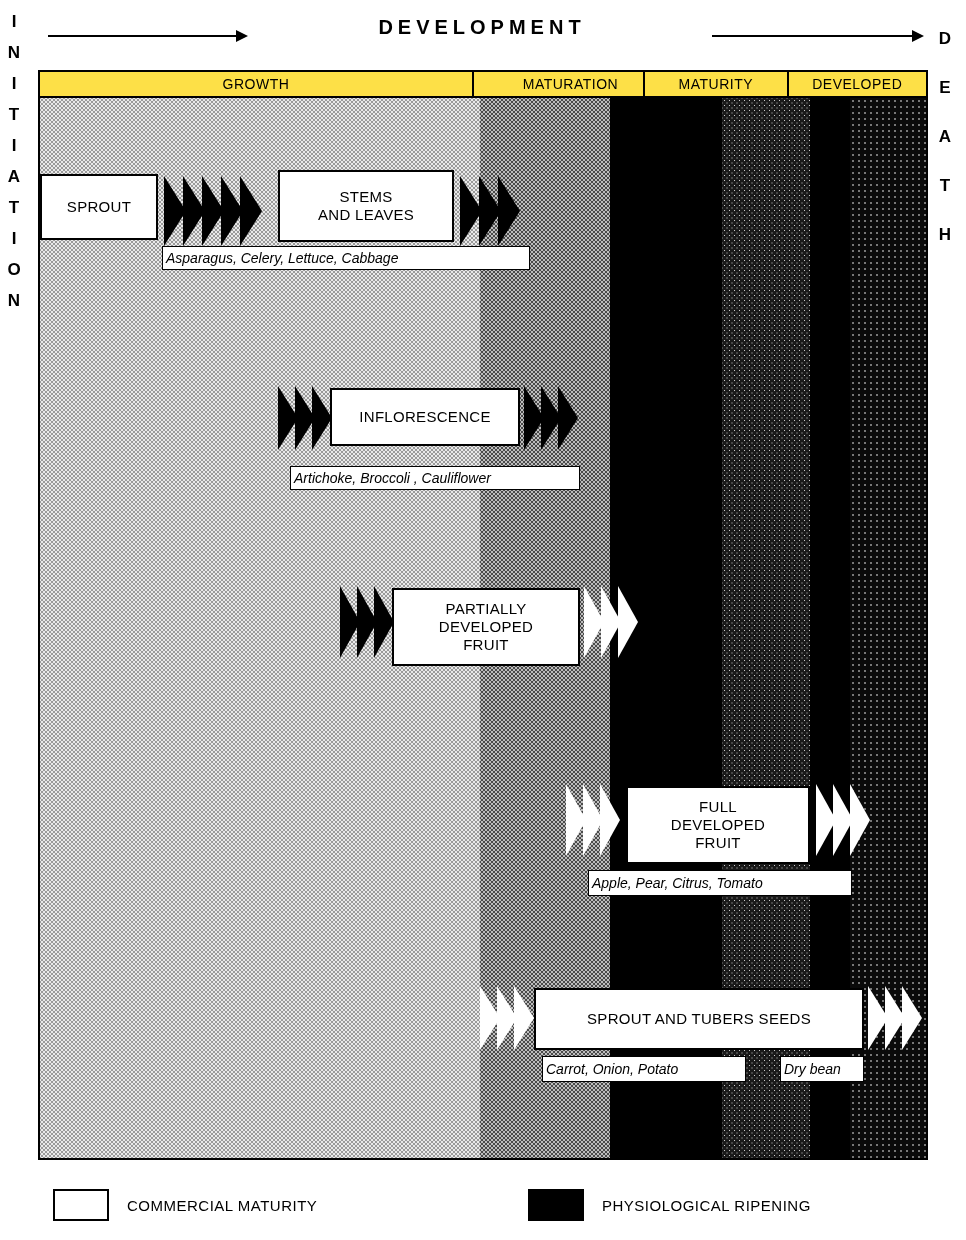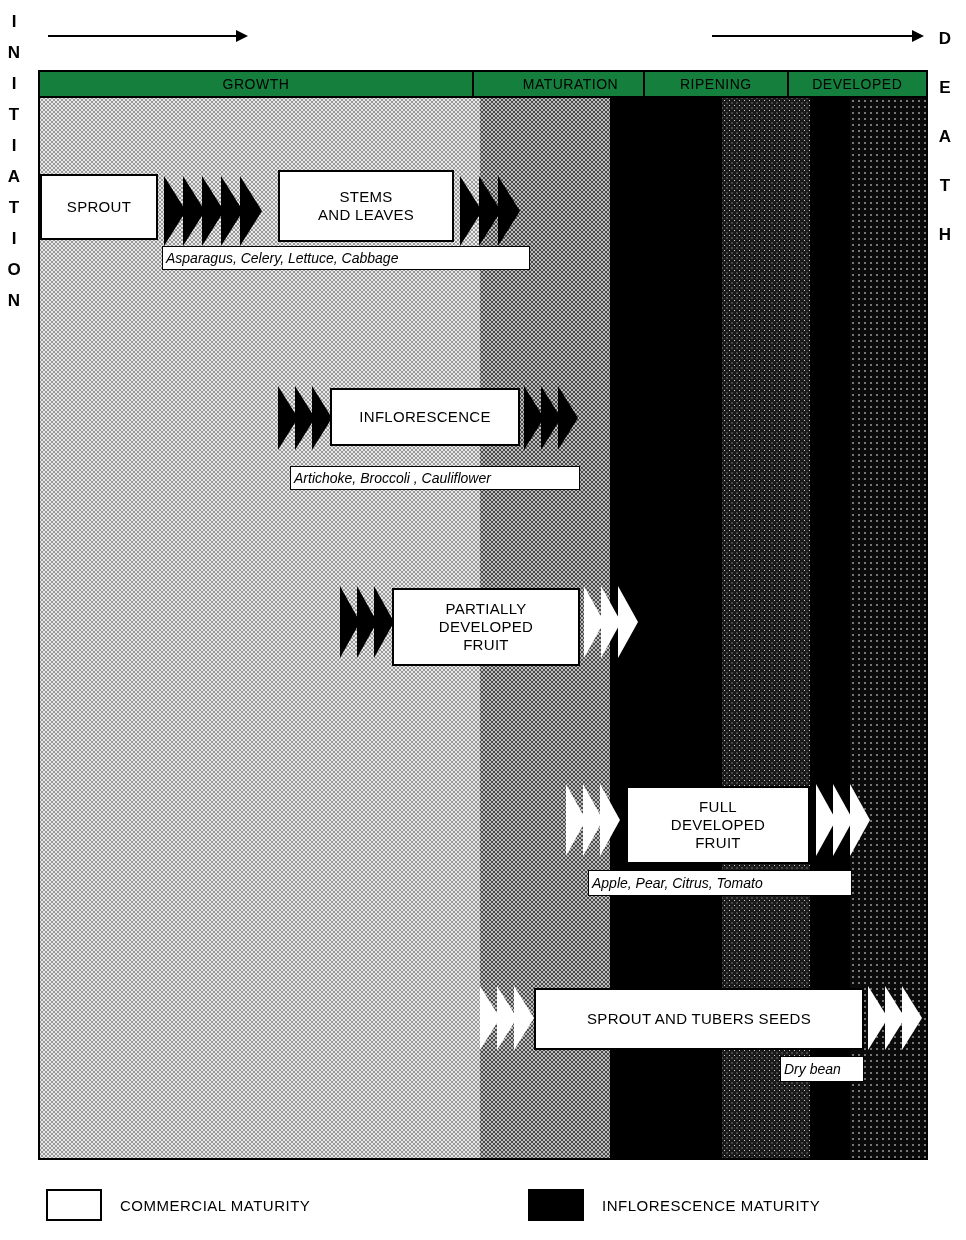--- a/index.html
+++ b/index.html
@@ -93,21 +93,21 @@
   
   #stage-header {
     position: absolute;
     left: 38px;
     top: 70px;
     width: 890px;
     height: 28px;
     display: flex;
     border: 2px solid #000;
     box-sizing: border-box;
-    background: #15803d;
+    background: #fde047;
   }
   .stage-cell {
     border-right: 2px solid #000;
     display: flex;
     align-items: center;
     justify-content: center;
     font-size: 14px;
     letter-spacing: 0.5px;
     color: #000;
     box-sizing: border-box;
@@ -256,30 +256,31 @@
     <span>A</span>
     <span>T</span>
     <span>H</span>
   </div>
 
 <div id="development-row">
   <div class="dev-arrow" id="dev-arrow-left">
     <div class="shaft"></div>
       <div class="head"></div>
   </div>
+  <div id="development-title">DEVELOPMENT</div>
   <div class="dev-arrow" id="dev-arrow-right">
     <div class="shaft"></div>
       <div class="head"></div>
   </div>
 </div>
 
 <div id="stage-header">
     <div class="stage-cell" style="width: 448px;">GROWTH</div>
     <div class="stage-cell" style="width: 152px; margin-left: 24px;">MATURATION</div>
-    <div class="stage-cell" style="width: 148px;">RIPENING</div>
+    <div class="stage-cell" style="width: 148px;">MATURITY</div>
     <div class="stage-cell" style="width: 142px;">DEVELOPED</div>
   </div>
 
 <div id="chart-body">
     <div class="band fill-light" style="left: 0px; width: 440px;"></div>
     <div class="band fill-mid" style="left: 440px; width: 130px;"></div>
     <div class="band fill-black" style="left: 570px; width: 112px;"></div>
     <div class="band fill-dark" style="left: 682px; width: 88px;"></div>
     <div class="band fill-black" style="left: 770px; width: 40px;"></div>
     <div class="band fill-verydark" style="left: 810px; width: 76px;"></div>
@@ -354,25 +355,26 @@
     </div>
     <div class="prod-box" style="left: 586px; top: 688px; width: 184px; height: 78px;">
       <div style="white-space: pre-line;">FULL
 DEVELOPED
 FRUIT</div>
     </div>
     <div class="caption" style="left: 548px; top: 772px; width: 264px; height: 26px;">Apple, Pear, Citrus, Tomato</div>
     <div class="prod-box" style="left: 494px; top: 890px; width: 330px; height: 62px;">
       <div style="white-space: pre-line;">SPROUT AND TUBERS          SEEDS</div>
     </div>
+    <div class="caption" style="left: 502px; top: 958px; width: 204px; height: 26px;">Carrot, Onion, Potato</div>
     <div class="caption" style="left: 740px; top: 958px; width: 84px; height: 26px; text-align: right;">Dry bean</div>
   </div>
 
 <div id="legend">
-  <div class="legend-item" style="left:8px;">
+  <div class="legend-item" style="left:15px;">
     <div class="legend-swatch white"></div>
     <div class="legend-text">COMMERCIAL MATURITY</div>
   </div>
   <div class="legend-item" style="left:490px;">
     <div class="legend-swatch black"></div>
-    <div class="legend-text">INFLORESCENCE MATURITY</div>
+    <div class="legend-text">PHYSIOLOGICAL RIPENING</div>
   </div>
 </div>
 
 </body></html>

